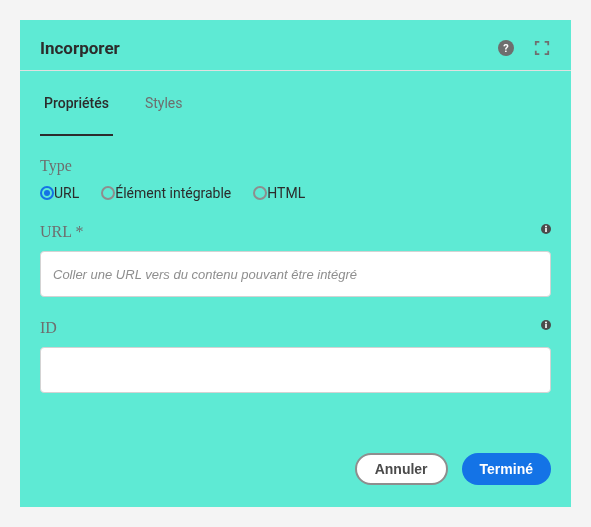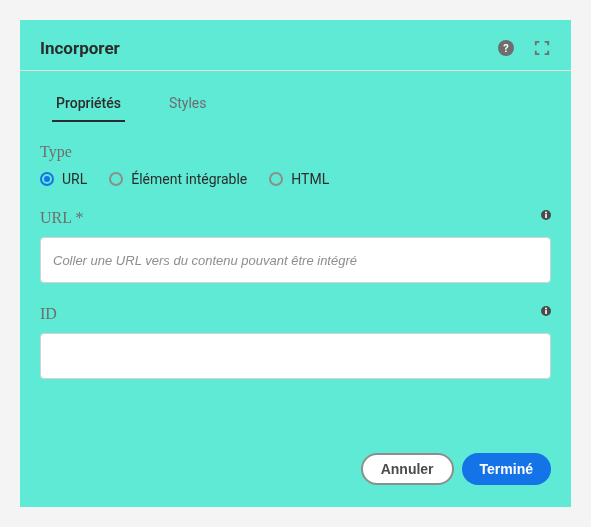--- a/index.html
+++ b/index.html
@@ -46,27 +46,26 @@
     color: #6e6e6e;
   }
   .tabs {
     display: flex;
     padding: 0 20px;
     gap: 28px;
     border-bottom: 1px solid transparent;
     margin-top: 6px;
   }
   .tab {
-    padding: 18px 4px 9px 4px;
+    padding: 18px 4px 23px 4px;
     font-size: 14px;
     color: #6e6e6e;
     cursor: pointer;
     border-bottom: 2px solid transparent;
     position: relative;
-    margin-left: 12px;
   }
   .tab.active {
     color: #2c2c2c;
     font-weight: 500;
     border-bottom: 2px solid #2c2c2c;
   }
   .content {
     padding: 20px 20px 0 20px;
     flex: 1;
   }
@@ -82,21 +81,20 @@
     font-family: Liberation Serif, serif;
   }
   .radio-row {
     display: flex;
     gap: 22px;
     align-items: center;
   }
   .radio-item {
     display: flex;
     align-items: center;
-    gap: 8px;
     cursor: pointer;
   }
   .radio {
     width: 14px;
     height: 14px;
     border-radius: 50%;
     border: 2px solid #8e8e8e;
     display: flex;
     align-items: center;
     justify-content: center;
@@ -138,21 +136,21 @@
   }
   .text-input::placeholder {
     color: #8e8e8e;
     font-style: italic;
   }
   .text-input.plain { font-style: normal; }
   .footer {
     padding: 16px 20px 22px 20px;
     display: flex;
     justify-content: flex-end;
-    gap: 8px;
+    gap: 14px;
   }
   .btn {
     height: 32px;
     padding: 0 18px;
     border-radius: 16px;
     font-size: 14px;
     font-weight: 600;
     cursor: pointer;
     display: flex;
     align-items: center;

